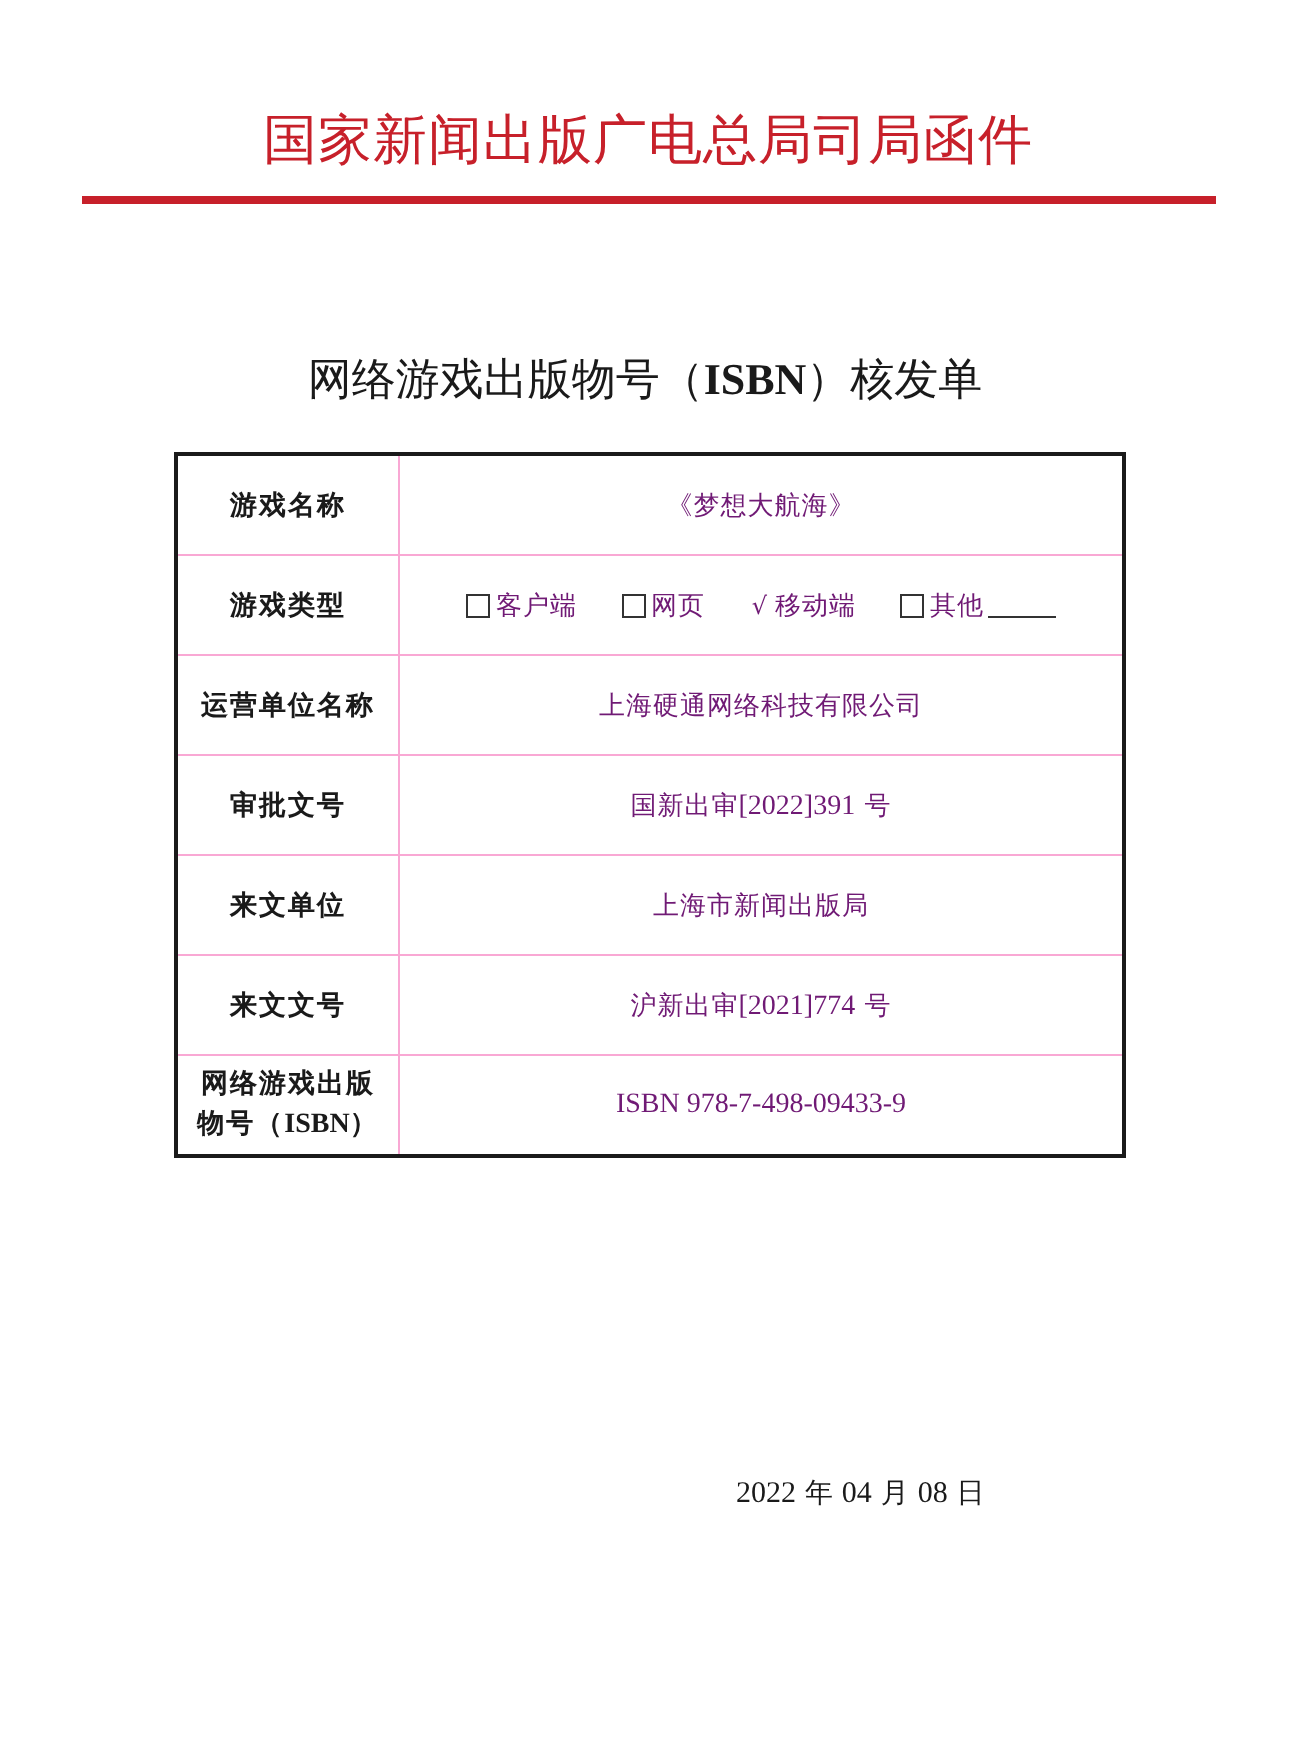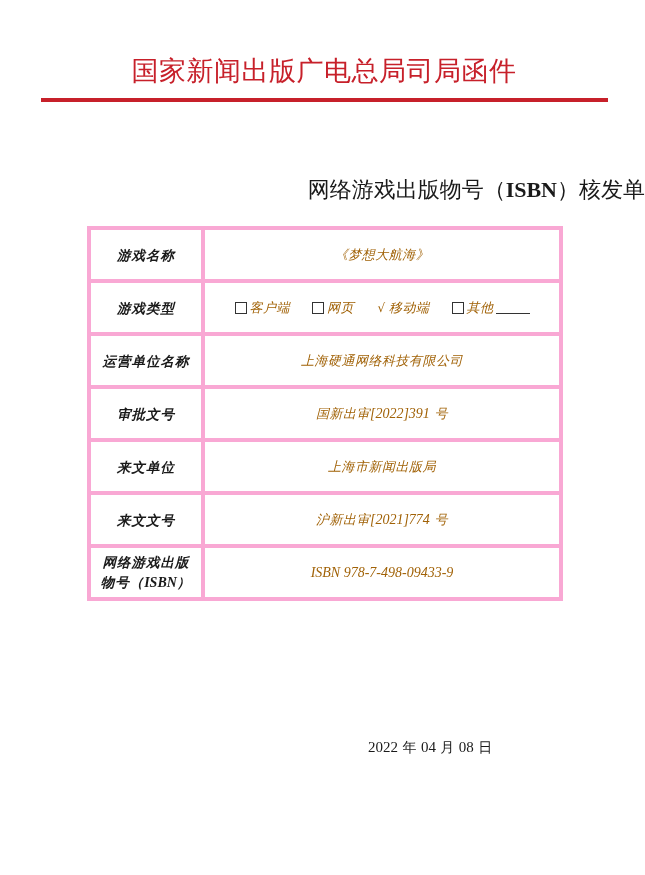--- a/index.html
+++ b/index.html
@@ -34,60 +34,59 @@
     top: 98px;
     width: 567px;
     height: 4px;
     background: #c7202a;
   }
   .doc-title {
     position: absolute;
     left: 0;
     top: 174px;
     width: 645px;
-    text-align: right;
+    text-align: center;
     font-size: 22px;
     line-height: 32px;
     color: #1a1a1a;
     white-space: nowrap;
   }
   .doc-title .isbn {
     font-family: "Liberation Serif", "DejaVu Serif", serif;
     font-weight: bold;
   }
   table.form {
     position: absolute;
     left: 87px;
     top: 226px;
     width: 476px;
     border-collapse: collapse;
     table-layout: fixed;
     border: 2px solid #1a1a1a;
   }
   table.form td {
-    border: 4px solid #f9a8d4;
+    border: 1px solid #f9a8d4;
     height: 49px;
     padding: 0;
     vertical-align: middle;
     font-size: 13px;
-    font-style: italic;
   }
   table.form td.label {
     width: 110px;
     text-align: center;
     font-weight: bold;
     font-size: 13.5px;
     letter-spacing: 1px;
     line-height: 20px;
   }
   table.form td.value {
     text-align: center;
     font-size: 13px;
     letter-spacing: 0.5px;
-    color: #a16207;
+    color: #701a75;
   }
   table.form td.value.multiline {
     text-align: left;
     padding: 0 6px;
     line-height: 20px;
     letter-spacing: 1.2px;
   }
   .latin {
     font-family: "Liberation Serif", "DejaVu Serif", serif;
     font-size: 14px;

